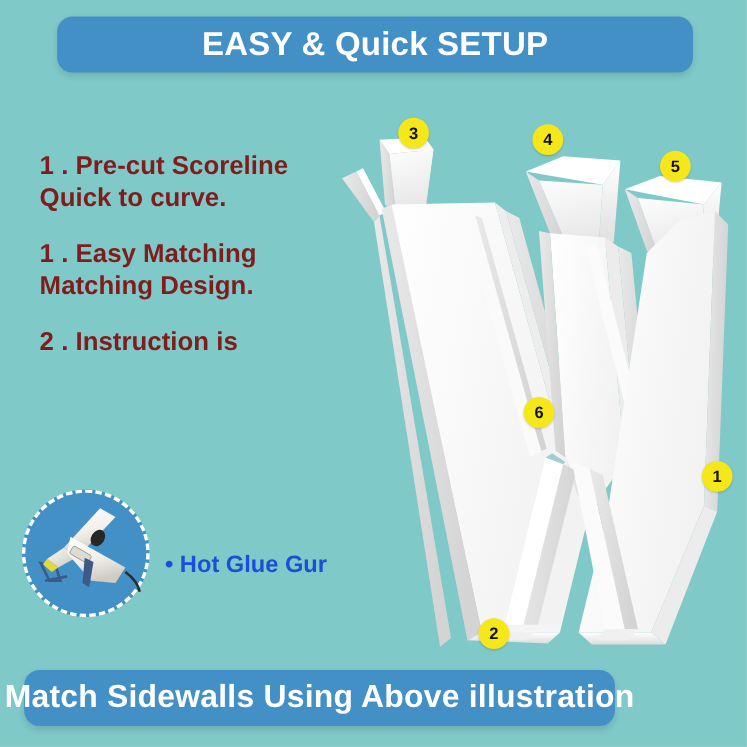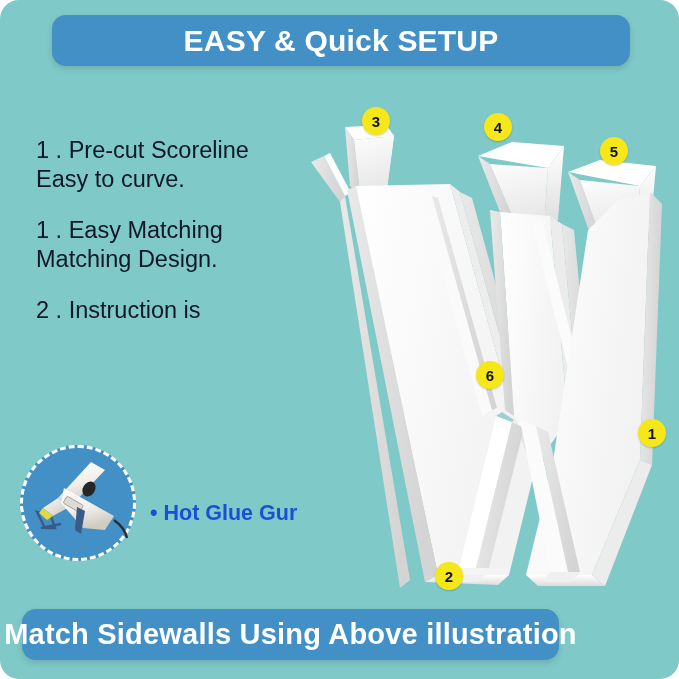--- a/index.html
+++ b/index.html
@@ -11,21 +11,20 @@
     height: 679px;
     overflow: hidden;
     font-family: "Liberation Sans", sans-serif;
   }
   #page {
     position: relative;
     width: 679px;
     height: 679px;
     background: #7fc9c8;
     overflow: hidden;
-    border-radius: 19px;
   }
 
   
   .banner {
     position: absolute;
     display: flex;
     align-items: center;
     justify-content: center;
     background: #4290c6;
     border-radius: 14px;
@@ -49,24 +48,24 @@
     height: 51px;
     font-size: 29px;
   }
 
   
   #feature-list {
     position: absolute;
     left: 36px;
     top: 136px;
     width: 290px;
-    color: #0f172a;
+    color: #7f1d1d;
     font-size: 23.5px;
     line-height: 1.23;
-    font-weight: 400;
+    font-weight: 700;
   }
   .feature-item {
     margin-bottom: 22px;
   }
   .feature-line {
     display: block;
   }
 
   
   #glue-badge {
@@ -136,21 +135,21 @@
 <div id="page">
 
   <div class="banner" id="banner-top">
     <span>EASY &amp; Quick SETUP</span>
   </div>
 
   <div id="feature-list">
 
     <div class="feature-item">
       <span class="feature-line">1 . Pre-cut Scoreline</span>
-      <span class="feature-line">Easy to curve.</span>
+      <span class="feature-line">Quick to curve.</span>
     </div>
 
     <div class="feature-item">
       <span class="feature-line">1 . Easy Matching</span>
       <span class="feature-line">Matching Design.</span>
     </div>
 
     <div class="feature-item">
       <span class="feature-line">2 . Instruction is</span>
     </div>

